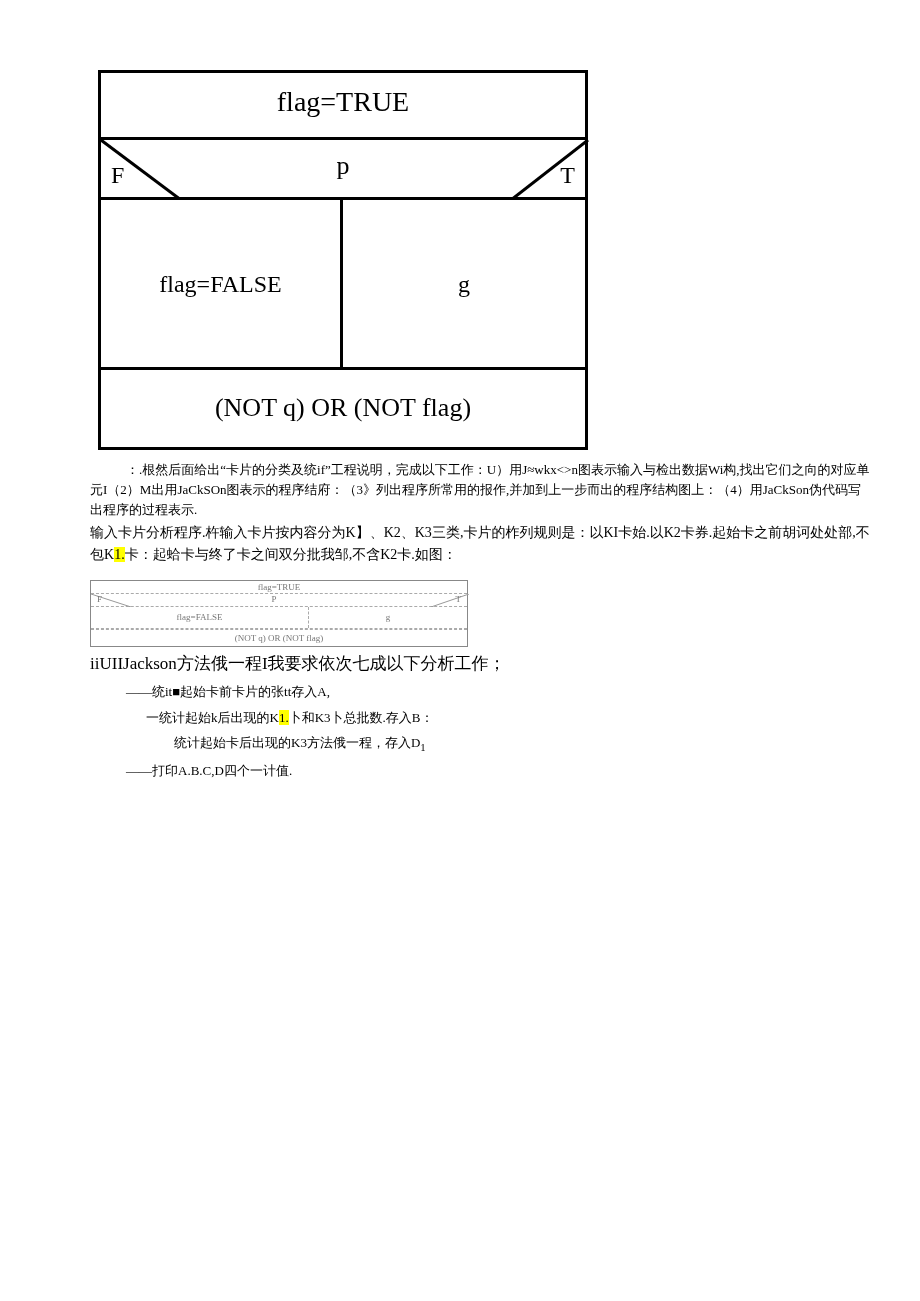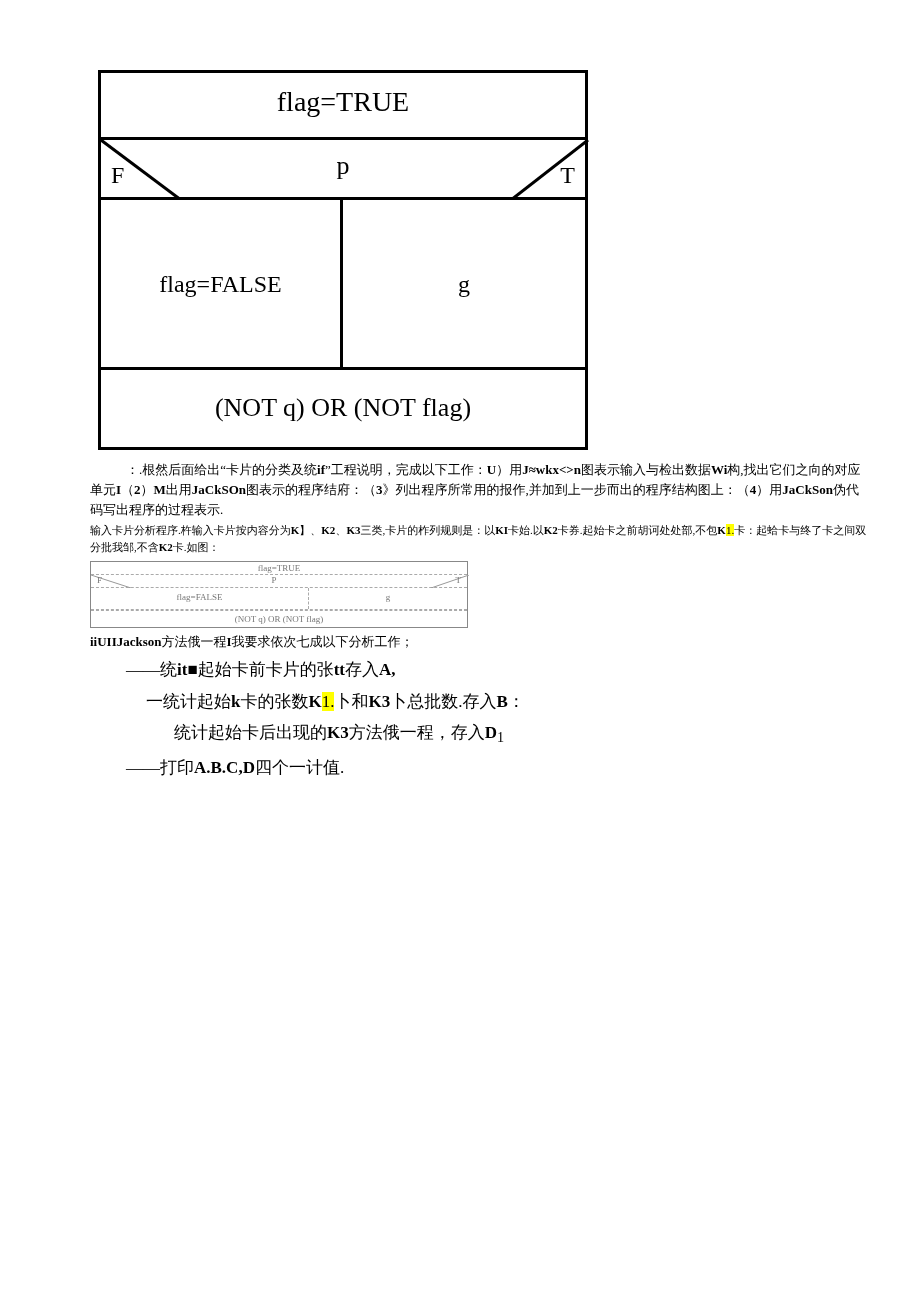--- a/index.html
+++ b/index.html
@@ -83,23 +83,23 @@
     font-family: "Times New Roman", serif;
   }
 
   .para1 {
     font-size: 13px;
     line-height: 1.55;
     margin-bottom: 2px;
   }
   .para1 .idt { display:inline-block; width: 36px;}
   .para2 {
-    font-size: 11px;
+    font-size: 14px;
     line-height: 1.55;
-    margin-bottom: 4px;
+    margin-bottom: 14px;
   }
   .hl { background: #ffff00; }
 
   .diagram-small {
     border: 1px solid #888;
     width: 378px;
     margin-left: 0;
     margin-bottom: 4px;
     display: flex;
     flex-direction: column;
@@ -127,30 +127,30 @@
     height: 22px;
   }
   .ds-r3 .l { width:58%; border-right: 1px dashed #aaa; display:flex;align-items:center;justify-content:center;}
   .ds-r3 .r { width:42%; display:flex;align-items:center;justify-content:center;}
   .ds-r4 {
     text-align: center;
     line-height: 16px;
     border-top: 1px dashed #aaa;
   }
 
-  .line-bold { font-size: 13px; margin: 2px 0; }
+  .line-bold { font-size: 17px; margin: 2px 0; }
   .item {
-    font-size: 17px;
+    font-size: 13px;
     margin: 6px 0 6px 0;
   }
   .lvl1 { padding-left: 36px; }
   .lvl2 { padding-left: 56px; }
   .lvl3 { padding-left: 84px; }
   .lvl1b { padding-left: 44px; }
-  strong, b { font-weight: bold; }
+  strong, b { font-weight: normal; }
   .underline { text-decoration: underline; }
 </style>
 </head>
 <body>
 
 <div class="diagram-large">
   <div class="diag-row1">flag=TRUE</div>
   <div class="diag-row2">
     <svg class="tri" width="490" height="60">
       <line x1="0" y1="0" x2="80" y2="60" stroke="#000" stroke-width="3"></line>
@@ -192,16 +192,16 @@
   </div>
   <div class="ds-r4">(NOT  q) OR (NOT flag)</div>
 </div>
 
 <p class="line-bold">
   <b>iiUIIJackson</b><span>方法俄一程</span><b>I</b><span>我要求依次七成以下分析工作；</span>
 </p>
 
 <div id="items-container">
     <p class="item lvl1"><span>——</span><span>统</span><b>it■</b><span>起始卡前卡片的张</span><b>tt</b><span>存入</span><b>A,</b></p>
-    <p class="item lvl2"><span>一</span><span>统计起始</span><b>k</b><span>卡的张数</span><b>K</b><span class="hl">1.</span><span>卜和</span><b>K3</b><span>卜总批数.存入</span><b>B</b><span>：</span></p>
+    <p class="item lvl2"><span>一</span><span>统计起始</span><b>k</b><span>后出现的</span><b>K</b><span class="hl">1.</span><span>卜和</span><b>K3</b><span>卜总批数.存入</span><b>B</b><span>：</span></p>
     <p class="item lvl3"><span>统计起始卡后出现的</span><b>K3</b><span>方法俄一程，存入</span><b>D</b><sub>1</sub></p>
     <p class="item lvl1"><span>——</span><span>打印</span><b>A.B.C,D</b><span>四个一计值.</span></p>
   </div>
 
 </body></html>

